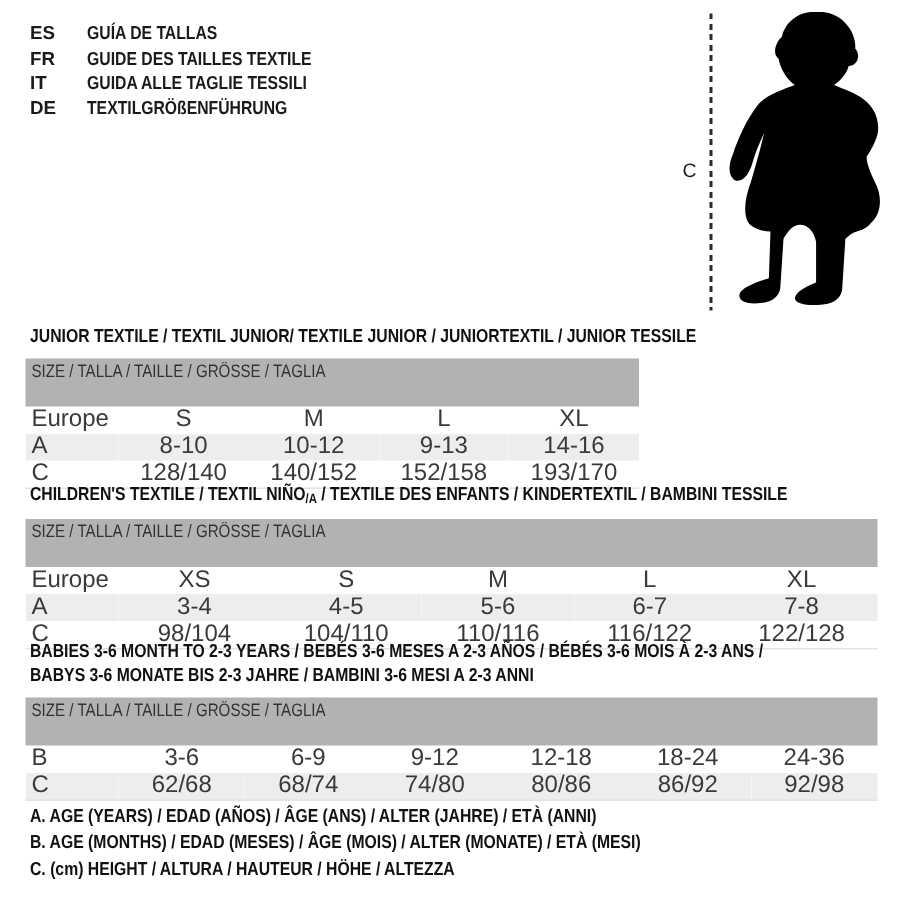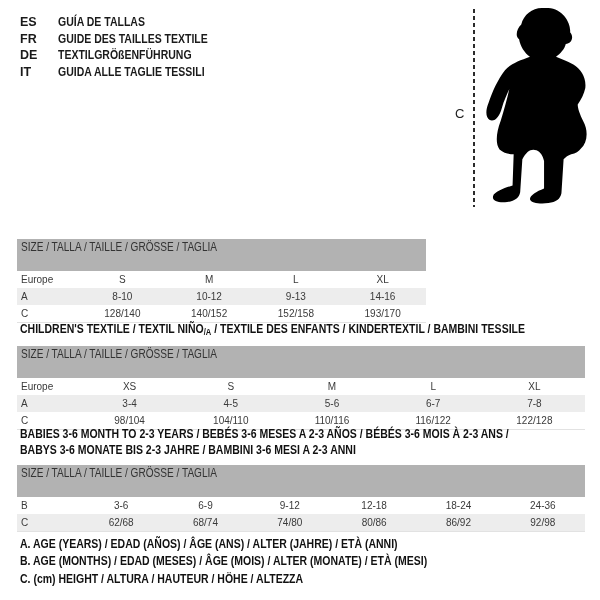--- a/index.html
+++ b/index.html
@@ -17,21 +17,21 @@
     background:repeating-linear-gradient(to bottom,#2b2b2b 0 4px,transparent 4px 7px);}
   .c-label{position:absolute;left:455px;top:106px;font-size:13px;color:#222;}
   .baby{position:absolute;left:480px;top:5px;}
   
   .sec-title{position:absolute;font-size:12.5px;font-weight:bold;color:#111;line-height:16px;white-space:nowrap;}
   .subsc{font-size:9px;vertical-align:-2px;}
   
   .size-table{position:absolute;font-size:12px;color:#3a3a3a;}
   .size-bar{height:32px;line-height:16px;background:#b2b2b2;color:#333;padding-left:4px;overflow:hidden;}
   .size-table table{width:100%;border-collapse:collapse;table-layout:fixed;border-bottom:1px solid #e2e2e2;}
-  .size-table td{height:17px;padding:0;text-align:center;font-size:10px;color:#3a3a3a;overflow:hidden;white-space:nowrap;}
+  .size-table td{height:17px;padding:0;text-align:center;font-size:16px;color:#3a3a3a;overflow:hidden;white-space:nowrap;}
   .size-table td.lbl{text-align:left;padding-left:4px;width:58px;}
   .size-table tr:nth-child(even){background:#ededed;}
   
   .notes{position:absolute;left:20px;top:536px;}
   .note-line{height:17.4px;line-height:17.4px;font-size:12.5px;font-weight:bold;color:#111;}
 </style>
 </head>
 <body>
 
 <div class="canvas">
@@ -39,43 +39,46 @@
   <div class="lang-block">
     <div class="lang-row">
       <span class="lang-code">ES</span>
       <span class="cond">GUÍA DE TALLAS</span>
     </div>
     <div class="lang-row">
       <span class="lang-code">FR</span>
       <span class="cond">GUIDE DES TAILLES TEXTILE</span>
     </div>
     <div class="lang-row">
+      <span class="lang-code">IT</span>
+      <span class="cond">GUIDA ALLE TAGLIE TESSILI</span>
+    </div>
+    <div class="lang-row">
       <span class="lang-code">DE</span>
       <span class="cond">TEXTILGRÖßENFÜHRUNG</span>
-    </div>
-    <div class="lang-row">
-      <span class="lang-code">IT</span>
-      <span class="cond">GUIDA ALLE TAGLIE TESSILI</span>
     </div>
   </div>
 
   <div class="dash-line"></div>
   <div class="c-label">C</div>
   <svg class="baby" width="114" height="200" viewBox="0 0 105 205" preserveAspectRatio="none">
     <path fill="#000000" d="M57,3 C48,3 40,10 38,20 C34,24 32,32 36,35 C37,42 41,49 46,53
       C36,57 27,61 23,67 C16,77 11,90 8,100 C5,108 5,115 9,118 C14,120 18,114 20,106
       C22,98 25,91 27,86 C25,96 22,108 19,119 C15,131 14,142 18,148 C22,152 27,153 31,153
       L30,185 C24,187 13,191 12,196 C11,201 17,203 25,202 C32,201 36,198 37,192 L39,158
       C43,150 47,147 52,149 C56,151 58,155 59,160 L59,188 C52,191 46,195 46,199
       C47,203 55,204 63,203 C70,202 74,199 75,193 L77,158 C79,156 81,154 84,153
       C88,152 91,150 93,147 C99,141 100,129 95,119 C92,112 90,106 90,102
       C93,97 96,91 97,85 C98,74 93,66 86,61 C80,57 74,55 70,53 C74,50 78,45 79,40
       C84,40 87,33 83,28 C84,18 76,4 63,3 Z"></path>
   </svg>
 
+  <div class="sec-title" style="left:20px;top:216px;">
+    <span class="cond">JUNIOR TEXTILE / TEXTIL JUNIOR/ TEXTILE JUNIOR / JUNIORTEXTIL / JUNIOR TESSILE</span>
+  </div>
   <div class="size-table" style="left:17px;top:239px;width:409px;">
     <div class="size-bar">
       <span class="cond">SIZE / TALLA / TAILLE / GRÖSSE / TAGLIA</span>
     </div>
     <table>
       <tbody>
           <tr>
         <td class="lbl">Europe</td>
         <td>S</td>
         <td>M</td>

